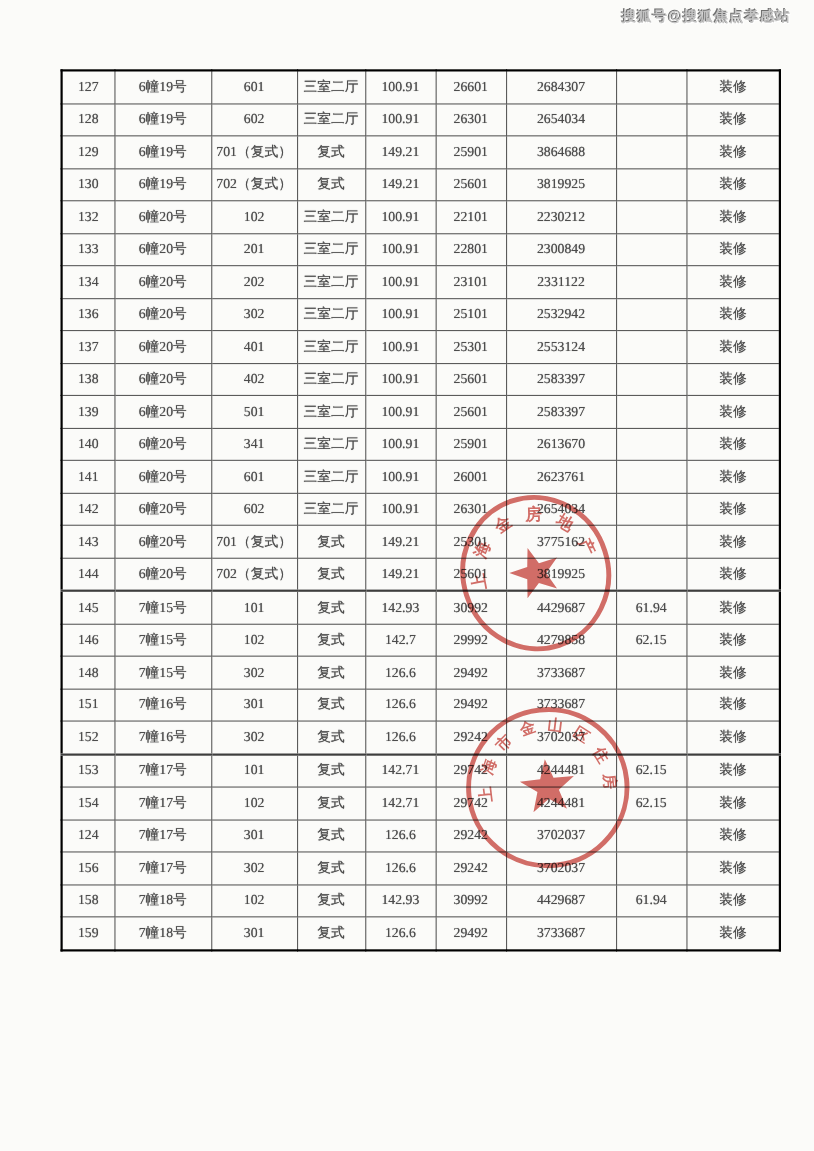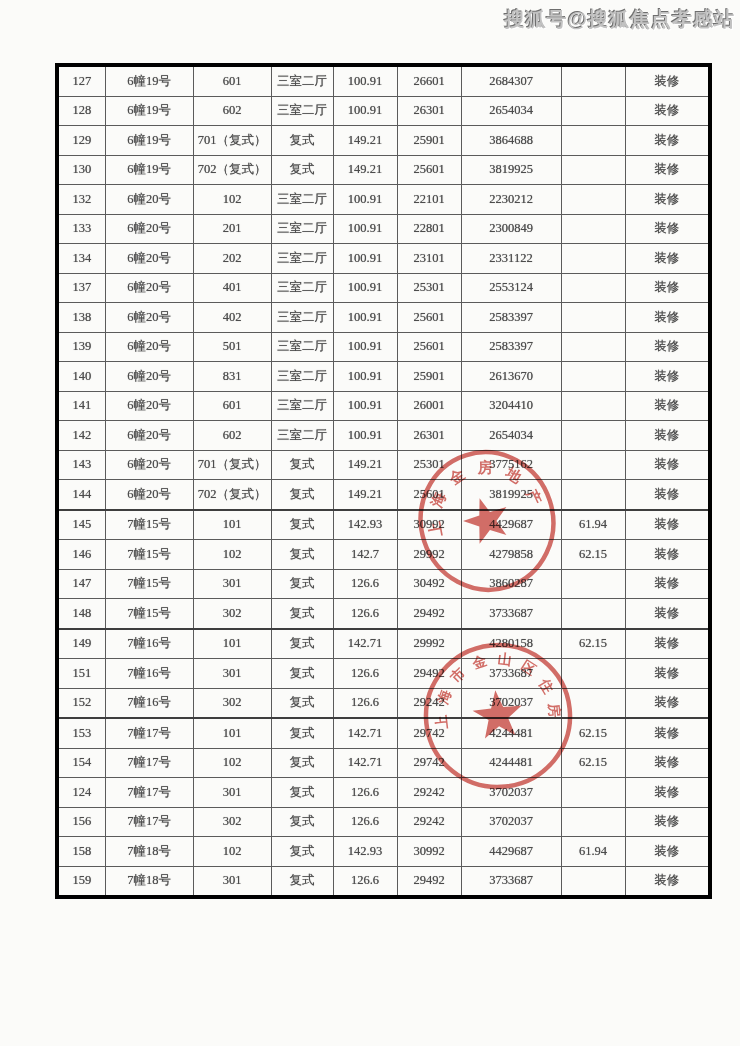--- a/index.html
+++ b/index.html
@@ -2,43 +2,43 @@
 <html><head>
 <meta charset="utf-8">
 <style>
   html,body{margin:0;padding:0;}
   body{
     width:740px;height:1046px;position:relative;overflow:hidden;
     background:#fbfbf9;
     font-family:"Liberation Serif","DejaVu Serif",serif;
   }
   .watermark{
-    position:absolute;top:6px;right:5px;
+    position:absolute;top:6px;right:21px;
     font-family:"Liberation Sans","DejaVu Sans",sans-serif;
-    font-weight:bold;font-size:20px;letter-spacing:1px;
+    font-weight:bold;font-size:13px;letter-spacing:1px;
     color:#c2c2c2;
     text-shadow:-1px -1px 0 #6e6e6e, 1px 1px 0 #ffffff;
     user-select:none;
   }
   .sheet{
     position:absolute;left:55px;top:63px;width:653px;
   }
   table.price{
     border-collapse:collapse;table-layout:fixed;width:653px;
     color:#4c4c4c;
   }
   table.price td{
     border:1px solid #5b5b5b;
     height:26.5px;
     text-align:center;vertical-align:middle;
     font-size:12.5px;
     overflow:hidden;white-space:nowrap;
     text-shadow:0 0 0.7px rgba(90,90,90,.85);
   }
-  table.price{border:4px solid #000000;}
+  table.price{border:2px solid #000000;}
   tr.group-start td{border-top-width:2px;border-top-color:#3e3e3e;}
   .col0{width:48px;} .col1{width:88px;margin-left:12px;} .col2{width:78px;}
   .col3{width:62px;} .col4{width:64px;margin-left:36px;} .col5{width:64px;}
   .col6{width:100px;} .col7{width:64px;} .col8{width:85px;}
   .stamp{
     position:absolute;
     mix-blend-mode:multiply;
     opacity:.72;
     pointer-events:none;
   }
@@ -138,20 +138,31 @@
           <td class="col1">6幢20号</td>
           <td class="col2">202</td>
           <td class="col3">三室二厅</td>
           <td class="col4">100.91</td>
           <td class="col5">23101</td>
           <td class="col6">2331122</td>
           <td class="col7"></td>
           <td class="col8">装修</td>
         </tr>
         <tr>
+          <td class="col0">136</td>
+          <td class="col1">6幢20号</td>
+          <td class="col2">302</td>
+          <td class="col3">三室二厅</td>
+          <td class="col4">100.91</td>
+          <td class="col5">25101</td>
+          <td class="col6">2532942</td>
+          <td class="col7"></td>
+          <td class="col8">装修</td>
+        </tr>
+        <tr>
           <td class="col0">137</td>
           <td class="col1">6幢20号</td>
           <td class="col2">401</td>
           <td class="col3">三室二厅</td>
           <td class="col4">100.91</td>
           <td class="col5">25301</td>
           <td class="col6">2553124</td>
           <td class="col7"></td>
           <td class="col8">装修</td>
         </tr>
@@ -173,36 +184,36 @@
           <td class="col3">三室二厅</td>
           <td class="col4">100.91</td>
           <td class="col5">25601</td>
           <td class="col6">2583397</td>
           <td class="col7"></td>
           <td class="col8">装修</td>
         </tr>
         <tr>
           <td class="col0">140</td>
           <td class="col1">6幢20号</td>
-          <td class="col2">831</td>
+          <td class="col2">341</td>
           <td class="col3">三室二厅</td>
           <td class="col4">100.91</td>
           <td class="col5">25901</td>
           <td class="col6">2613670</td>
           <td class="col7"></td>
           <td class="col8">装修</td>
         </tr>
         <tr>
           <td class="col0">141</td>
           <td class="col1">6幢20号</td>
           <td class="col2">601</td>
           <td class="col3">三室二厅</td>
           <td class="col4">100.91</td>
           <td class="col5">26001</td>
-          <td class="col6">3204410</td>
+          <td class="col6">2623761</td>
           <td class="col7"></td>
           <td class="col8">装修</td>
         </tr>
         <tr>
           <td class="col0">142</td>
           <td class="col1">6幢20号</td>
           <td class="col2">602</td>
           <td class="col3">三室二厅</td>
           <td class="col4">100.91</td>
           <td class="col5">26301</td>
@@ -248,50 +259,28 @@
           <td class="col1">7幢15号</td>
           <td class="col2">102</td>
           <td class="col3">复式</td>
           <td class="col4">142.7</td>
           <td class="col5">29992</td>
           <td class="col6">4279858</td>
           <td class="col7">62.15</td>
           <td class="col8">装修</td>
         </tr>
         <tr>
-          <td class="col0">147</td>
-          <td class="col1">7幢15号</td>
-          <td class="col2">301</td>
-          <td class="col3">复式</td>
-          <td class="col4">126.6</td>
-          <td class="col5">30492</td>
-          <td class="col6">3860287</td>
-          <td class="col7"></td>
-          <td class="col8">装修</td>
-        </tr>
-        <tr>
           <td class="col0">148</td>
           <td class="col1">7幢15号</td>
           <td class="col2">302</td>
           <td class="col3">复式</td>
           <td class="col4">126.6</td>
           <td class="col5">29492</td>
           <td class="col6">3733687</td>
           <td class="col7"></td>
-          <td class="col8">装修</td>
-        </tr>
-        <tr class="group-start">
-          <td class="col0">149</td>
-          <td class="col1">7幢16号</td>
-          <td class="col2">101</td>
-          <td class="col3">复式</td>
-          <td class="col4">142.71</td>
-          <td class="col5">29992</td>
-          <td class="col6">4280158</td>
-          <td class="col7">62.15</td>
           <td class="col8">装修</td>
         </tr>
         <tr>
           <td class="col0">151</td>
           <td class="col1">7幢16号</td>
           <td class="col2">301</td>
           <td class="col3">复式</td>
           <td class="col4">126.6</td>
           <td class="col5">29492</td>
           <td class="col6">3733687</td>

